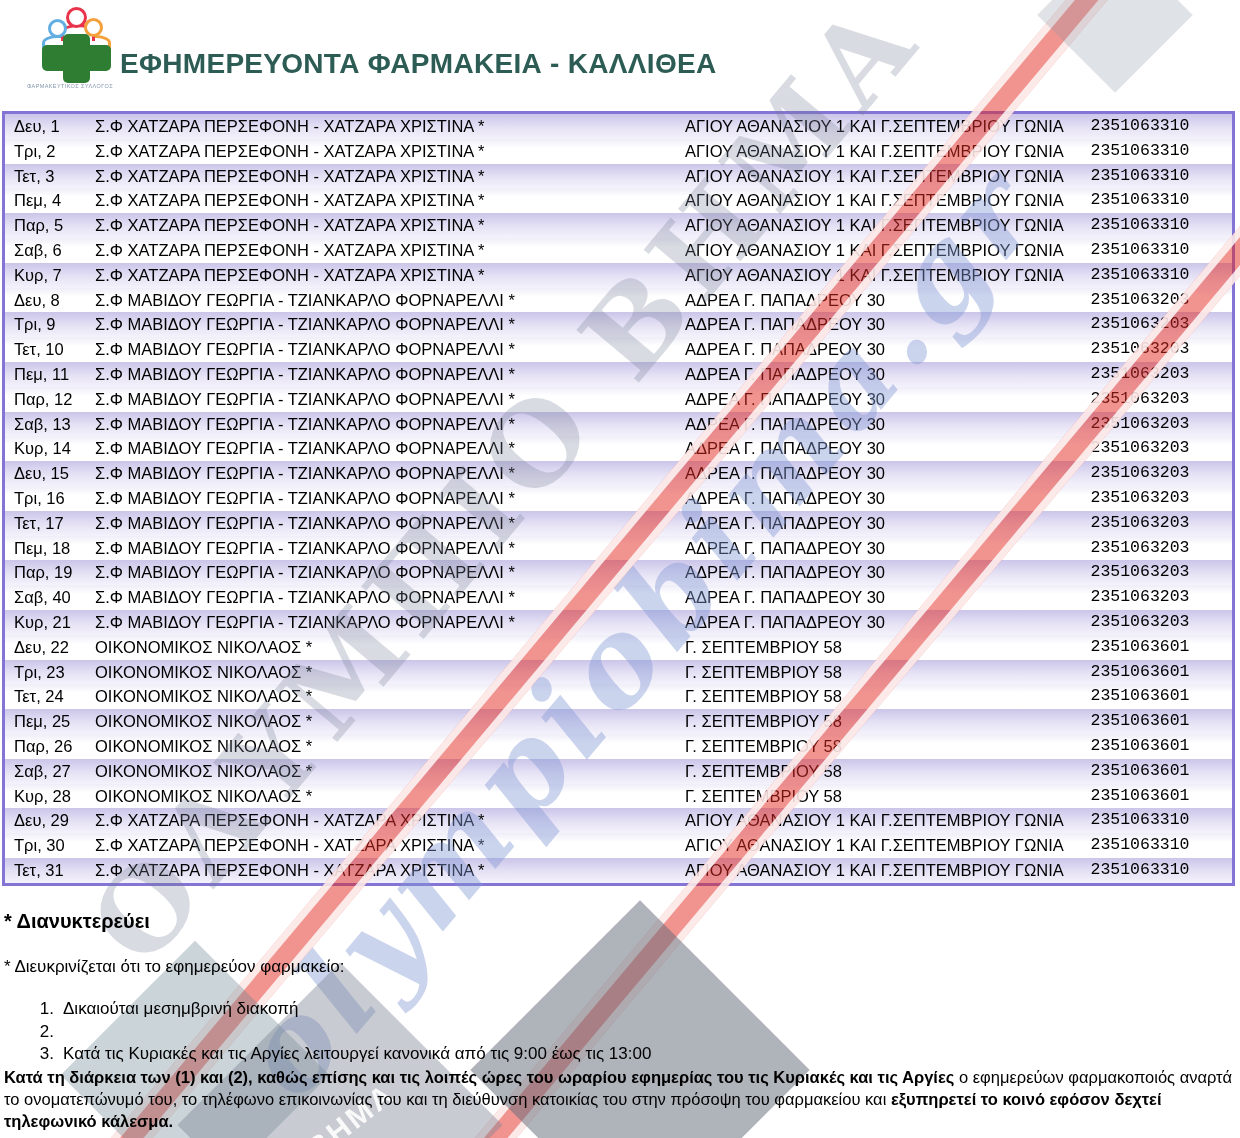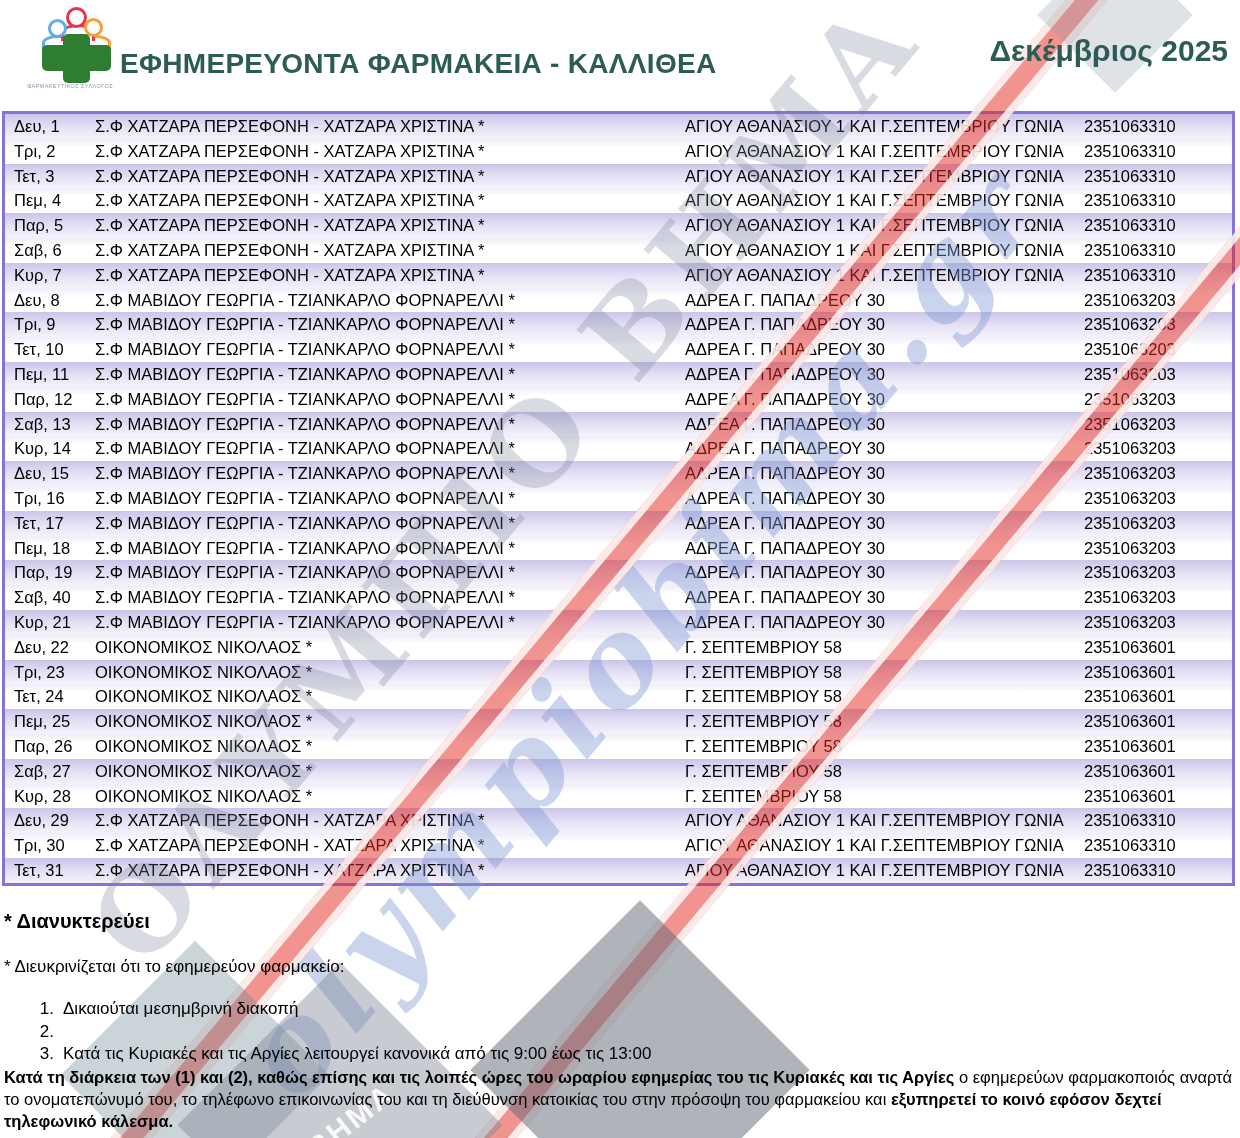--- a/index.html
+++ b/index.html
@@ -24,21 +24,21 @@
   .page-date{position:absolute;right:12px;top:34px;font-size:30px;font-weight:bold;color:#2d5c55;z-index:3;}
 
   
   .tableWrap{position:absolute;left:2px;top:111px;width:1227px;border:3px solid #8474d6;background:#fff;padding:0;z-index:1;}
   .row{display:flex;height:24.8px;line-height:24.8px;font-size:16.5px;color:#000;}
   .row.odd{background:linear-gradient(#cbc5e9 0%,#e6e2f5 55%,#f4f2fb 100%);}
   .row.even{background:linear-gradient(#efedf8 0%,#ffffff 35%);}
   .day-cell{width:90px;padding-left:9px;box-sizing:border-box;position:relative;z-index:3;white-space:nowrap;}
   .pharmacy-cell{width:590px;position:relative;z-index:3;white-space:nowrap;}
   .address-cell{flex:1;position:relative;z-index:3;white-space:nowrap;}
-  .phone-cell{width:148px;padding-right:36px;box-sizing:border-box;text-align:left;position:relative;z-index:3;white-space:nowrap;}
+  .phone-cell{width:148px;padding-right:36px;box-sizing:border-box;text-align:center;position:relative;z-index:3;white-space:nowrap;font-family:Liberation Mono, monospace;}
 
   
   .note-star{position:absolute;left:4px;top:910px;font-size:20px;font-weight:bold;color:#000;z-index:3;}
   .note-clarify{position:absolute;left:4px;top:957px;font-size:17px;color:#000;z-index:3;}
   .note-list{position:absolute;left:30px;top:998px;font-size:17px;color:#000;z-index:3;}
   .note-list .li{display:flex;height:22.5px;line-height:22.5px;}
   .note-list .num{width:24px;text-align:right;margin-right:9px;}
   .footer-para{position:absolute;left:4px;top:1066px;width:1232px;font-size:16.5px;line-height:22px;color:#000;z-index:3;}
   .footer-para b{font-weight:bold;}
 
@@ -68,21 +68,20 @@
     <span class="body body-red"></span>
     <span class="head head-blue"></span>
     <span class="head head-red"></span>
     <span class="head head-orange"></span>
     <span class="cross-v"></span>
     <span class="cross-h"></span>
     <div class="logo-small">ΦΑΡΜΑΚΕΥΤΙΚΟΣ ΣΥΛΛΟΓΟΣ</div>
     <div class="logo-big">ΠΙΕΡΙΑΣ</div>
   </div>
   <div class="page-title">ΕΦΗΜΕΡΕΥΟΝΤΑ ΦΑΡΜΑΚΕΙΑ - ΚΑΛΛΙΘΕΑ</div>
-  <div class="page-date">Δεκέμβριος 2025</div>
 
   <div class="tableWrap">
       <div class="row odd">
         <span class="day-cell">Δευ, 1</span>
         <span class="pharmacy-cell">Σ.Φ ΧΑΤΖΑΡΑ ΠΕΡΣΕΦΟΝΗ - ΧΑΤΖΑΡΑ ΧΡΙΣΤΙΝΑ *</span>
         <span class="address-cell">ΑΓΙΟΥ ΑΘΑΝΑΣΙΟΥ 1 ΚΑΙ Γ.ΣΕΠΤΕΜΒΡΙΟΥ ΓΩΝΙΑ</span>
         <span class="phone-cell">2351063310</span>
       </div>
       <div class="row even">
         <span class="day-cell">Τρι, 2</span>

